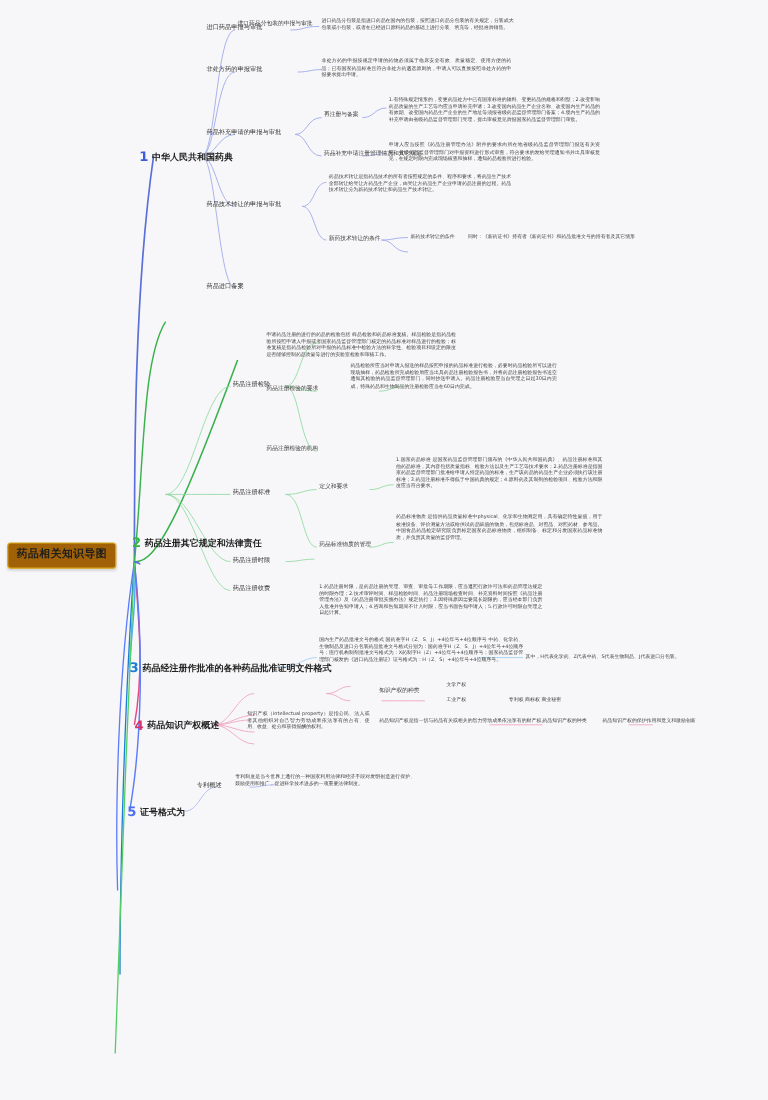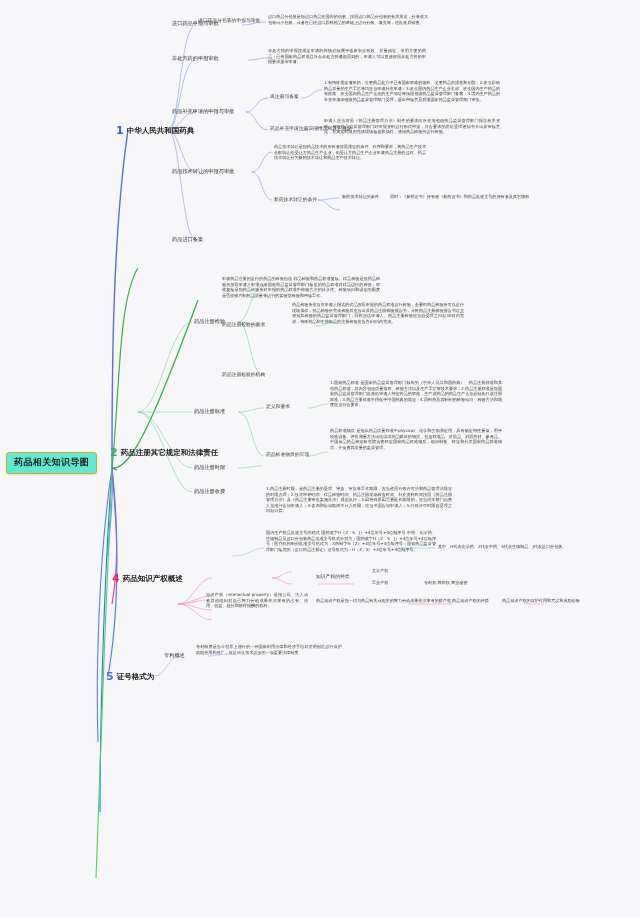--- a/index.html
+++ b/index.html
@@ -11,21 +11,21 @@
     -webkit-font-smoothing:antialiased;
   }
   #canvas{position:absolute;left:0;top:0;width:640px;height:917px;}
   svg.links{position:absolute;left:0;top:0;width:640px;height:917px;pointer-events:none;}
 
   .node{position:absolute;line-height:1.28;color:#2b2b2b;}
 
   
   .root{
     left:6px;top:452px;
-    background:#5eead4;
+    background:#a16207;
     border:1px solid #d9a916;
     border-radius:3px;
     padding:4px 7px;
     font-size:9px;
     font-weight:bold;
     color:#1d1d1d;
     letter-spacing:.4px;
     box-shadow:0 1px 2px rgba(0,0,0,.12);
     white-space:nowrap;
   }
@@ -168,24 +168,27 @@
   <div class="node l3" style="left:266px;top:404px;">定义和要求</div>
   <div class="node para" style="left:330px;top:380px;width:172px;">1.国家药品标准 是国家药品监督管理部门颁布的《中华人民共和国药典》、药品注册标准和其他药品标准，其内容包括质量指标、检验方法以及生产工艺等技术要求；2.药品注册标准是指国家药品监督管理部门批准给申请人特定药品的标准，生产该药品的药品生产企业必须执行该注册标准；3.药品注册标准不得低于中国药典的规定；4.原料药及其制剂的检验项目、检验方法和限度应当符合要求。</div>
   <div class="node l3" style="left:266px;top:452px;">药品标准物质的管理</div>
   <div class="node para" style="left:330px;top:428px;width:172px;">药品标准物质 是指供药品质量标准中physical、化学和生物测定用，具有确定特性量值，用于校准设备、评价测量方法或给供试药品赋值的物质，包括标准品、对照品、对照药材、参考品。中国食品药品检定研究院负责标定国家药品标准物质，组织制备、标定和分发国家药品标准物质，并负责其质量的监督管理。</div>
 
   <div class="node l2" style="left:194px;top:464px;">药品注册时限</div>
   <div class="node para" style="left:266px;top:486px;width:186px;">1.药品注册时限，是药品注册的受理、审查、审批等工作期限，应当遵照行政许可法和药品管理法规定的时限办理；2.技术审评时间、样品检验时间、药品注册现场检查时间、补充资料时间按照《药品注册管理办法》及《药品注册审批实施办法》规定执行；3.因特殊原因需要延长期限的，应当经本部门负责人批准并告知申请人；4.咨询和告知期间不计入时限，应当书面告知申请人；5.行政许可时限自受理之日起计算。</div>
 
   <div class="node l2" style="left:194px;top:488px;">药品注册收费</div>
 
+  <div class="node l1 l1-3" style="left:108px;top:550px;">
+    <span class="num">3</span><span>药品经注册作批准的各种药品批准证明文件格式</span>
+  </div>
   <div class="node para" style="left:266px;top:530px;width:170px;">国内生产药品批准文号的格式 国药准字H（Z、S、J）+4位年号+4位顺序号 中药、化学药、生物制品及进口分包装药品批准文号格式分别为：国药准字H（Z、S、J）+4位年号+4位顺序号；医疗机构制剂批准文号格式为：X药制字H（Z）+4位年号+4位顺序号；国家药品监督管理部门核发的《进口药品注册证》证号格式为：H（Z、S）+4位年号+4位顺序号。</div>
   <div class="node para" style="left:438px;top:544px;width:132px;">其中，H代表化学药、Z代表中药、S代表生物制品、J代表进口分包装。</div>
 
-  <div class="node l1 l1-4" style="left:112px;top:572px;text-align:center;">
+  <div class="node l1 l1-4" style="left:112px;top:598px;text-align:center;">
     <span class="num">4</span><span>药品知识产权概述</span>
   </div>
   <div class="node para" style="left:206px;top:592px;width:102px;">知识产权（intellectual property）是指公民、法人或者其他组织对自己智力劳动成果依法享有的占有、使用、收益、处分和获得报酬的权利。</div>
   <div class="node l3" style="left:316px;top:574px;">知识产权的种类</div>
   <div class="node tiny" style="left:372px;top:568px;">文学产权</div>
   <div class="node tiny" style="left:372px;top:580px;">工业产权</div>
   <div class="node tiny" style="left:424px;top:580px;">专利权 商标权 商业秘密</div>
   <div class="node tiny" style="left:316px;top:598px;">药品知识产权是指一切与药品有关或相关的智力劳动成果依法享有的财产权。</div>
   <div class="node tiny" style="left:452px;top:598px;">药品知识产权的种类</div>
   <div class="node tiny" style="left:502px;top:598px;">药品知识产权的保护作用和意义和激励创新</div>

